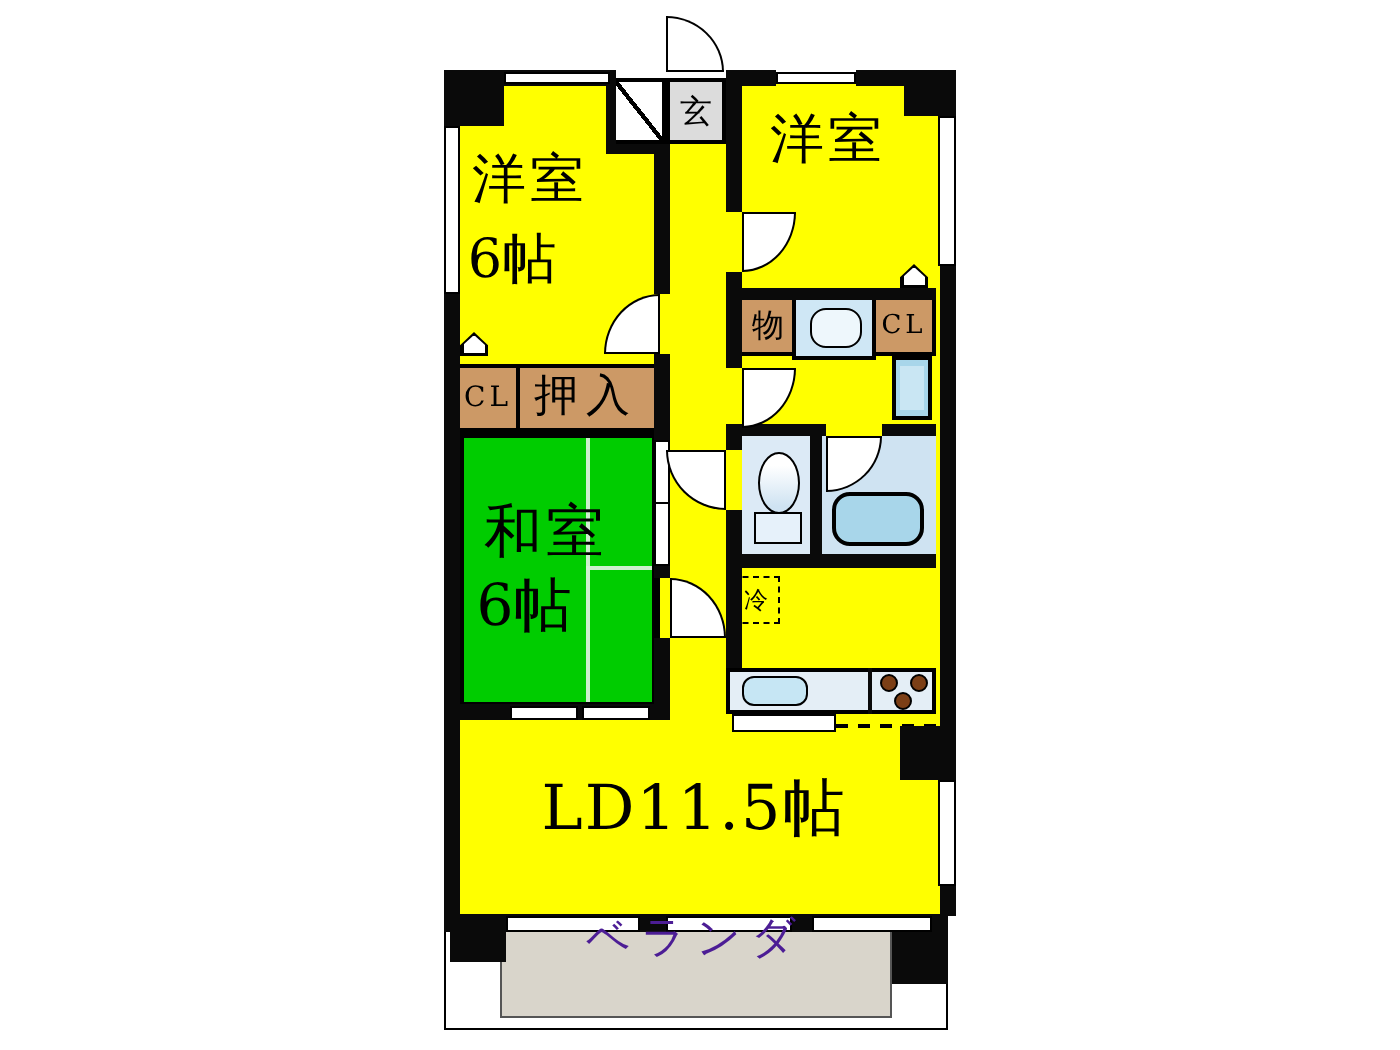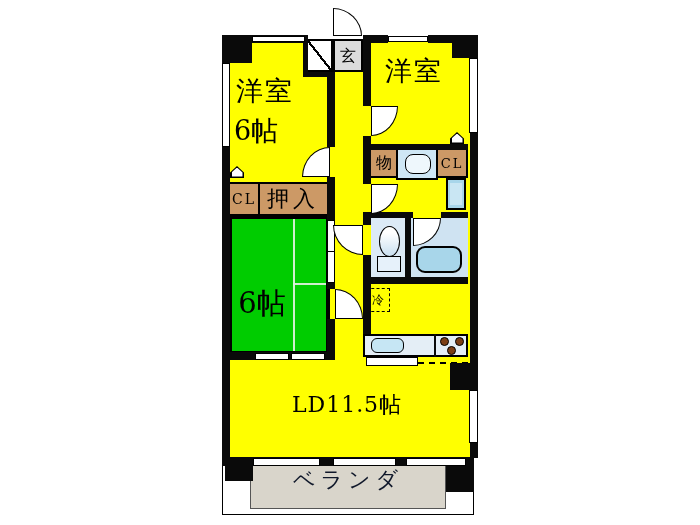--- a/index.html
+++ b/index.html
@@ -156,18 +156,19 @@
     </div>
 
   <div class="lbl" style="left:348px;top:56px;font-size:16px;">玄</div>
   <div class="lbl" style="left:265px;top:90px;font-size:27px;letter-spacing:2px;">洋室</div>
   <div class="lbl" style="left:256px;top:130px;font-size:27px;">6帖</div>
   <div class="lbl" style="left:414px;top:70px;font-size:27px;letter-spacing:2px;">洋室</div>
   <div class="lbl" style="left:384px;top:163px;font-size:16px;">物</div>
   <div class="lbl" style="left:452px;top:163px;font-size:13px;letter-spacing:2px;">CL</div>
   <div class="lbl" style="left:244px;top:199px;font-size:14px;letter-spacing:2px;">CL</div>
   <div class="lbl" style="left:293px;top:199px;font-size:22px;letter-spacing:4px;">押入</div>
+  <div class="lbl" style="left:273px;top:266px;font-size:29px;letter-spacing:2px;">和室</div>
   <div class="lbl" style="left:262px;top:303px;font-size:29px;">6帖</div>
   <div class="lbl" style="left:378px;top:300px;font-size:12px;">冷</div>
-  <div class="lbl" style="left:347px;top:405px;font-size:22px;letter-spacing:1px;text-align:right;">LD11.5帖</div>
-  <div class="lbl" style="left:348px;top:480px;font-size:22px;letter-spacing:5px;color:#0f172a;">ベランダ</div>
+  <div class="lbl" style="left:347px;top:405px;font-size:31px;letter-spacing:1px;text-align:right;">LD11.5帖</div>
+  <div class="lbl" style="left:348px;top:470px;font-size:22px;letter-spacing:5px;color:#4c1d95;">ベランダ</div>
 
 </div>
 
 </body></html>

